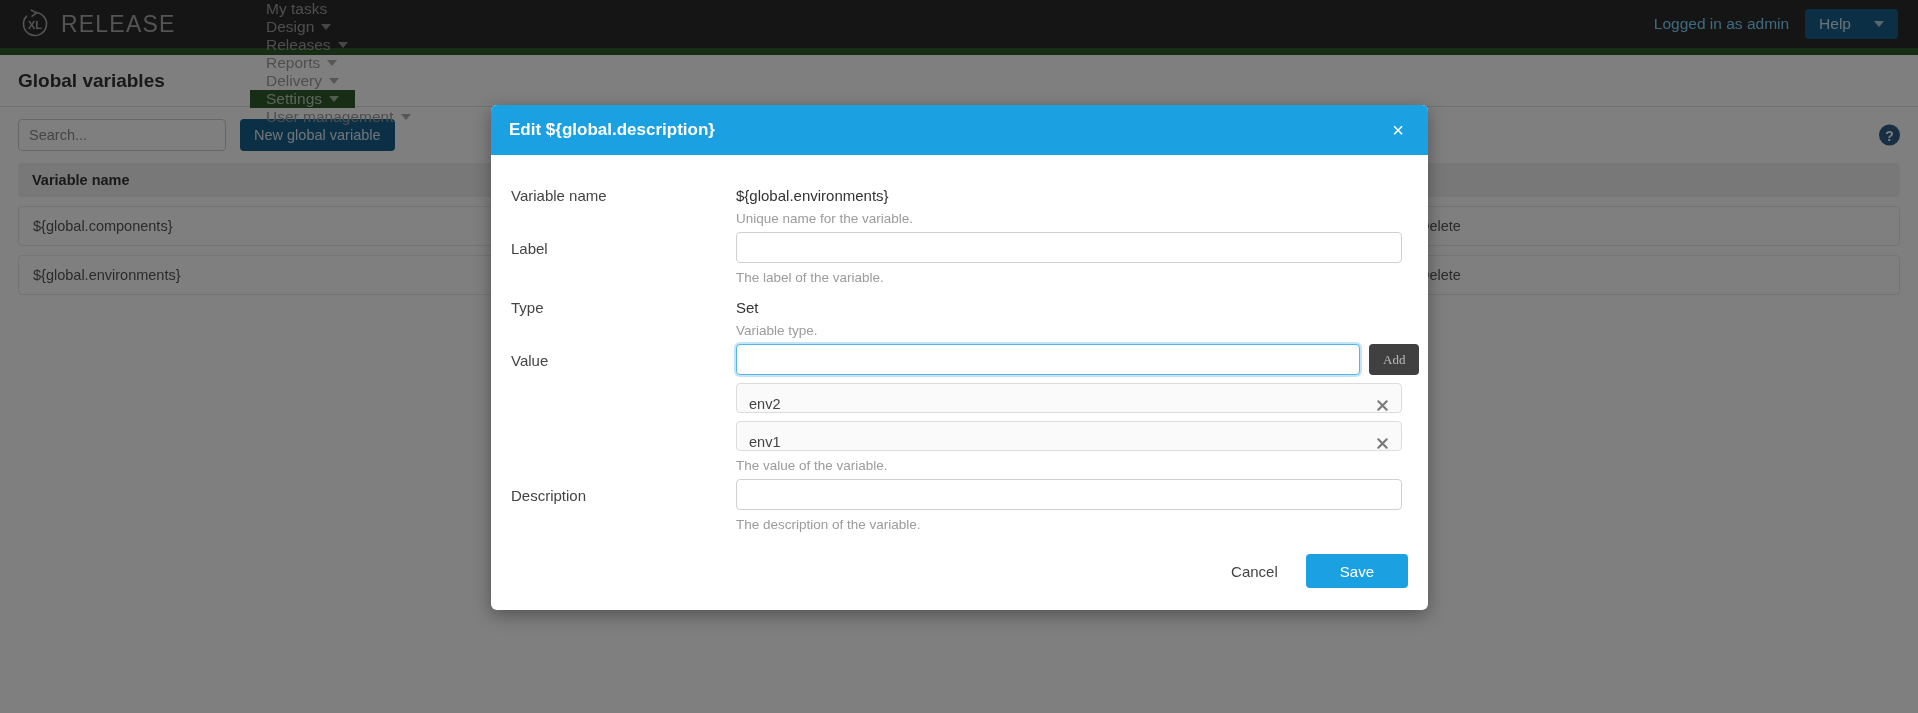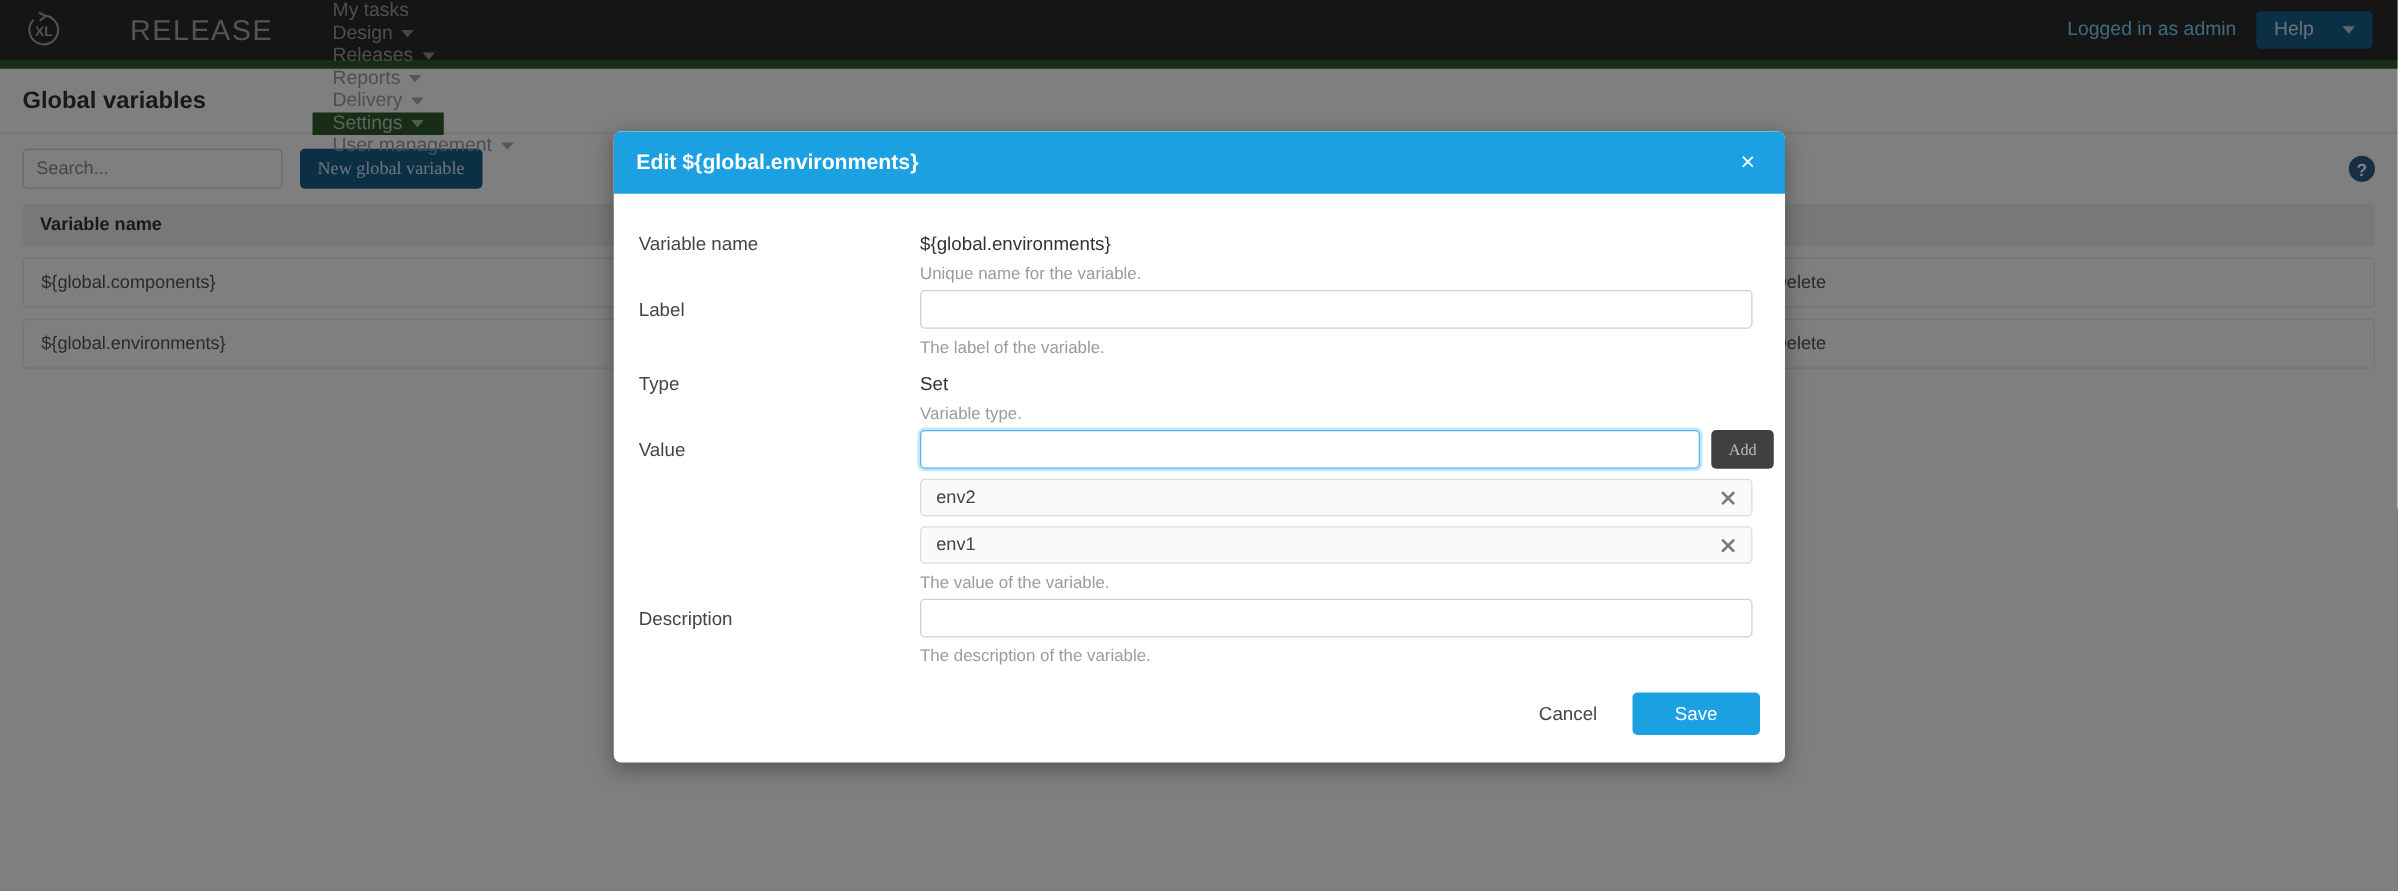--- a/index.html
+++ b/index.html
@@ -13,21 +13,21 @@
 
   
   #page { position: absolute; inset: 0; background: #fff; }
 
   
   .navbar {
     height: 48px; background: #2b2b2b;
     display: flex; align-items: center;
     position: relative; z-index: 2;
   }
-  .brand { display: flex; align-items: center; padding-left: 18px; width: 250px; gap: 43px; }
+  .brand { display: flex; align-items: center; padding-left: 18px; width: 250px; }
   .brand-logo { width: 34px; height: 34px; position: relative; }
   .brand-logo svg { display: block; }
   .brand-text {
     color: #a8a8a8; font-size: 23px; letter-spacing: 1.2px;
     margin-left: 9px; font-weight: 400;
   }
   .nav-items { display: flex; align-items: flex-start; height: 48px; flex-direction: column; }
   .nav-item {
     color: #9d9d9d; font-size: 15.5px; height: 48px;
     display: flex; align-items: center; gap: 7px;
@@ -69,21 +69,21 @@
     width: 208px; height: 32px; border: 1px solid #cfcfcf;
     border-radius: 4px; padding: 0 10px; font-size: 14.5px;
     color: #555; background: #fff; outline: none;
     font-family: "Liberation Sans", sans-serif;
   }
   .search-input::placeholder { color: #8a8a8a; }
   .btn-primary-dark {
     background: #17608c; color: #dde9f1; font-size: 14.5px;
     border: none; border-radius: 4px; height: 32px;
     padding: 0 14px; cursor: pointer;
-    font-family: Liberation Serif, serif;
+    font-family: Liberation Sans, sans-serif;
   }
   .help-circle {
     position: absolute; right: 18px; top: 50%;
     transform: translateY(-50%);
     width: 21px; height: 21px; border-radius: 50%;
     background: #2f5d87; color: #fff; font-size: 14px;
     font-weight: bold; display: flex;
     align-items: center; justify-content: center; cursor: pointer;
   }
 
@@ -166,21 +166,21 @@
   }
   .btn-add {
     background: #404040; color: #b9b9b9; border: none;
     border-radius: 4px; height: 31px; padding: 0 14px;
     font-size: 13px; cursor: default;
     font-family: Liberation Serif, serif;
   }
   .chip {
     width: 666px; height: 30px; margin-top: 8px;
     background: #fafafa; border: 1px solid #dcdcdc;
-    border-radius: 4px; display: flex; align-items: center;
+    border-radius: 4px; display: flex; align-items: flex-end;
     padding: 0 12px;
   }
   .chip-label { font-size: 14.5px; color: #444; }
   .chip-remove {
     margin-left: auto; color: #7a7a7a; cursor: pointer;
     display: flex; align-items: center;
   }
 
   .modal-footer {
     display: flex; align-items: center; justify-content: flex-end;
@@ -314,21 +314,21 @@
         </div>
       </div>
     </div>
   </div>
 </div>
 
 <div class="overlay"></div>
 
 <div class="modal">
   <div class="modal-header">
-    <span class="modal-title">Edit ${global.environments}</span>
+    <span class="modal-title">Edit ${global.description}</span>
     <span class="modal-close">×</span>
   </div>
 
   <div class="modal-body">
 
     <div class="frow">
       <div class="flabel">Variable name</div>
       <div class="fctrl">
         <div class="fstatic">${global.environments}</div>
         <div class="fhelp">Unique name for the variable.</div>

